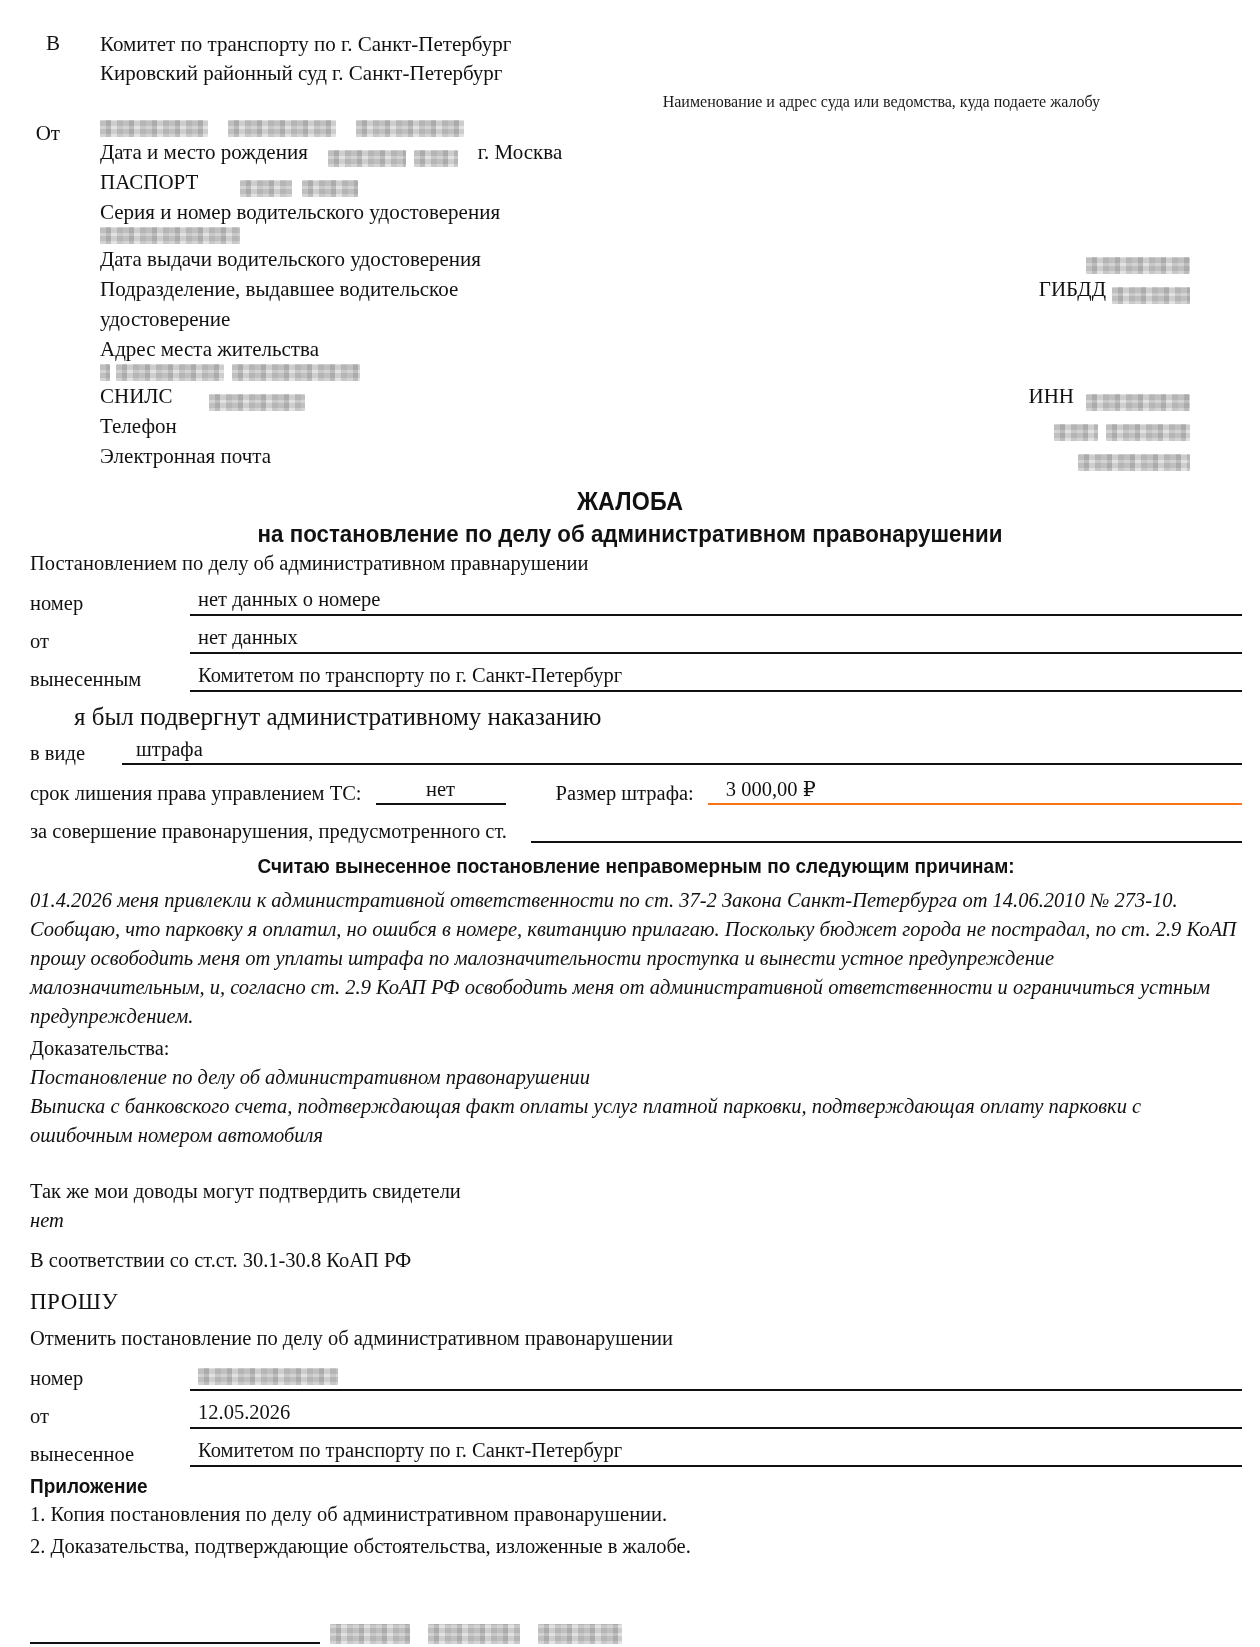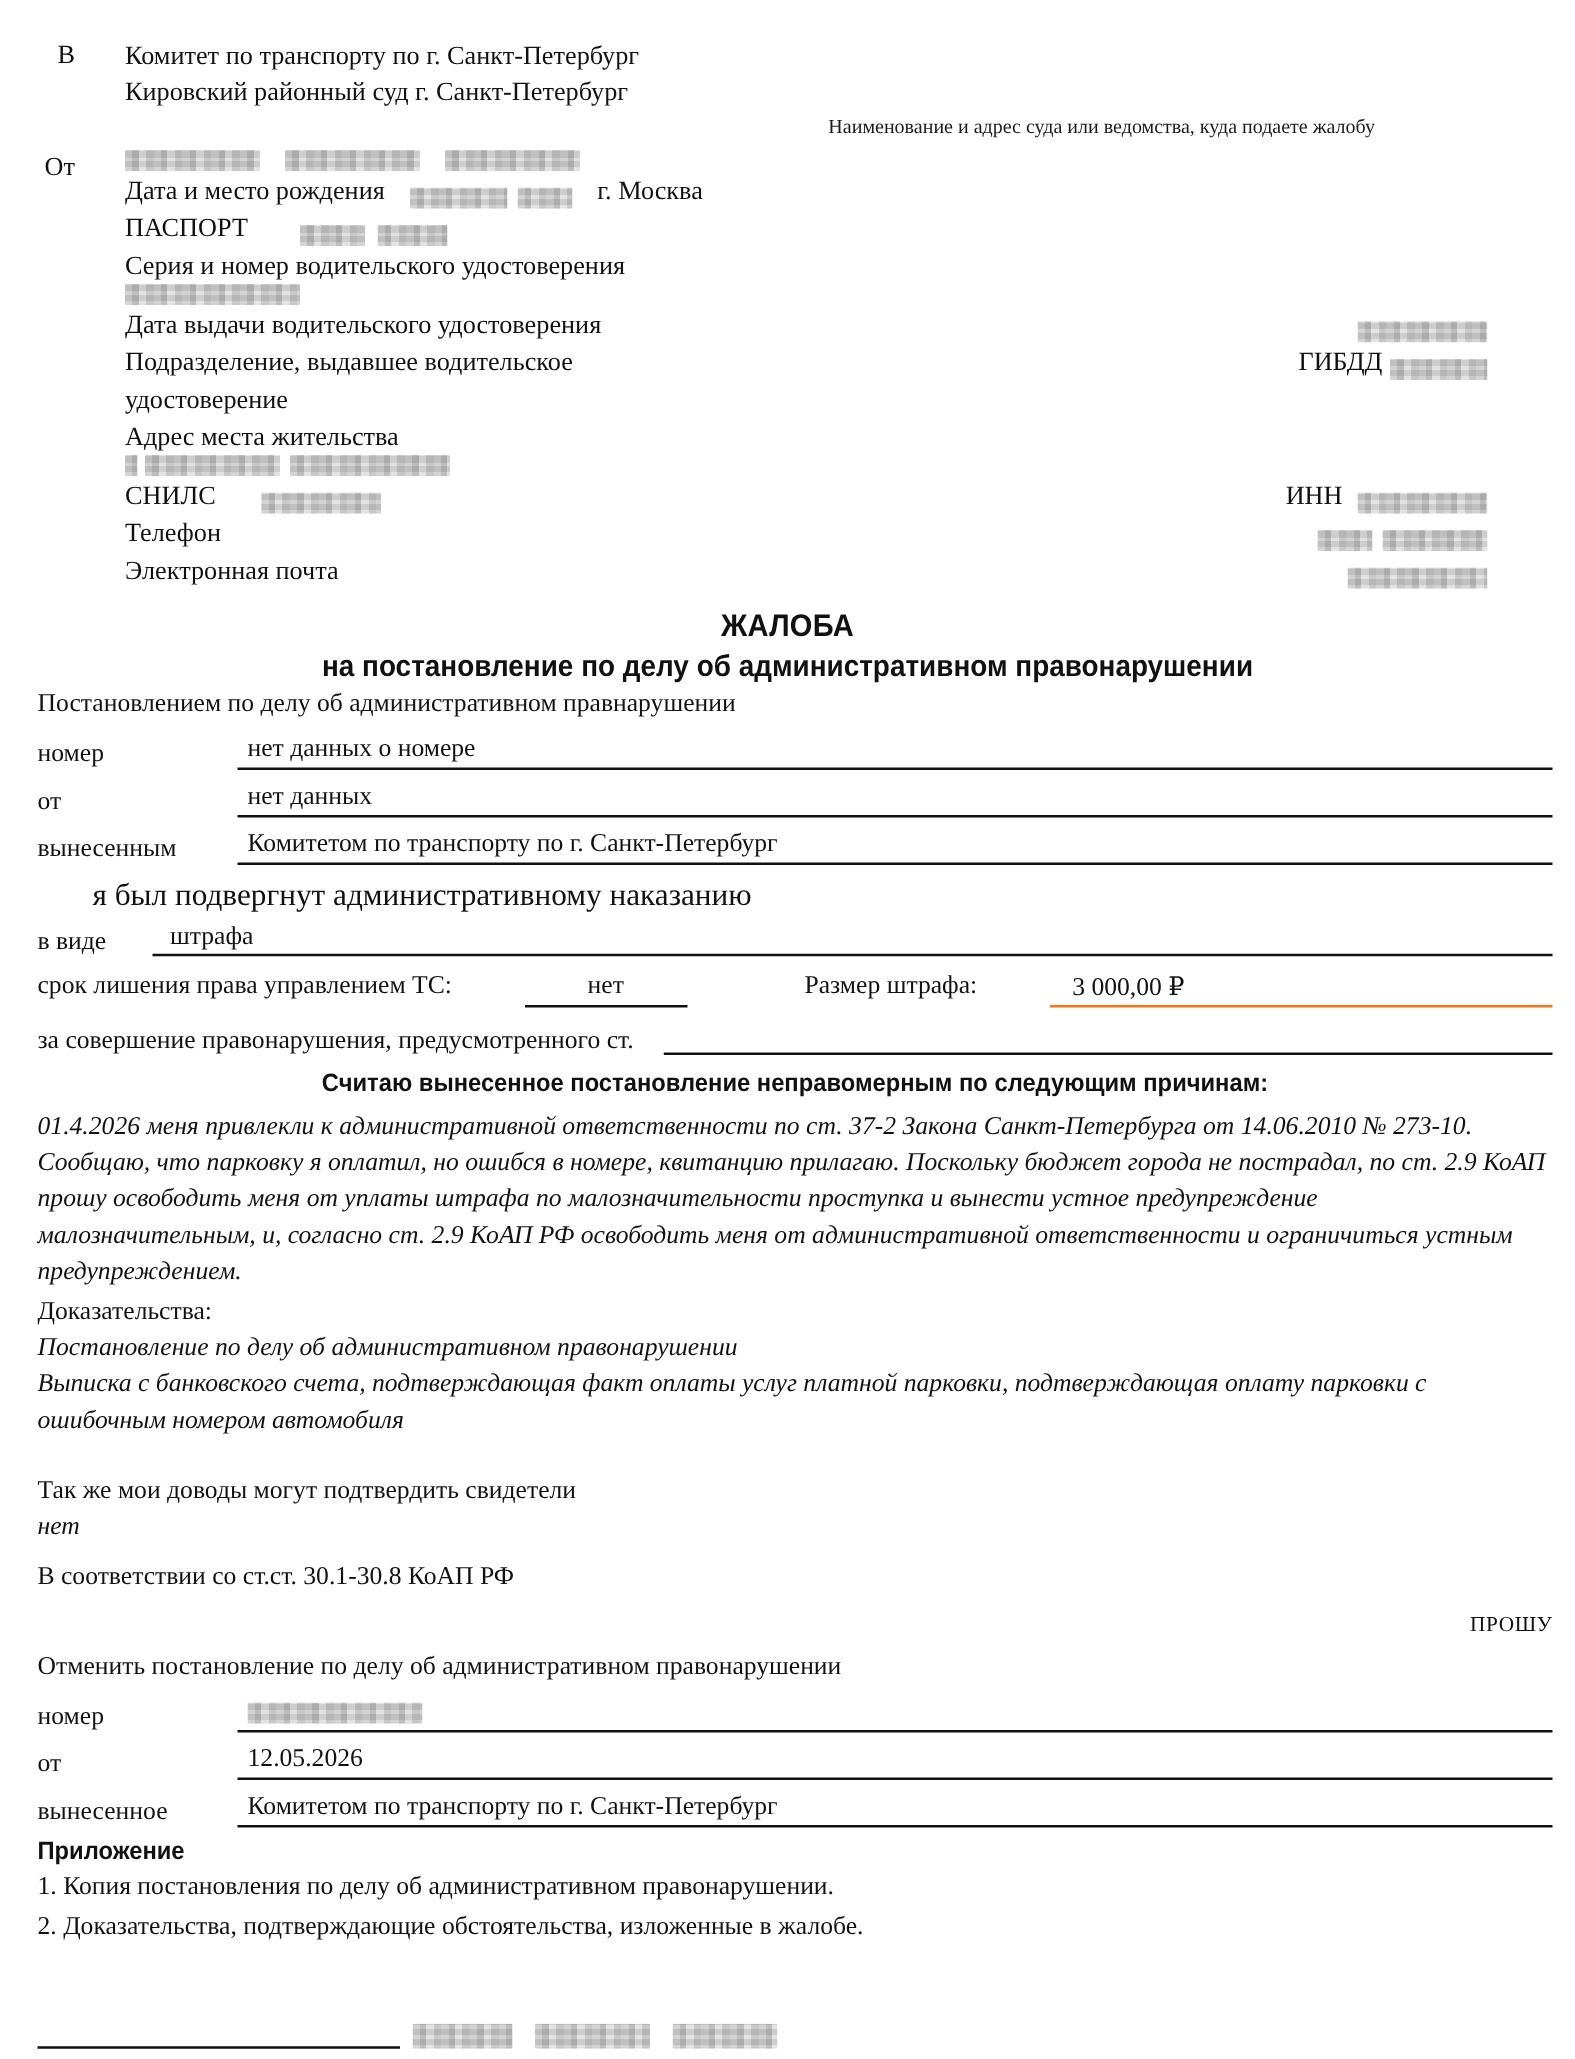--- a/index.html
+++ b/index.html
@@ -154,22 +154,22 @@
     flex: 1 1 auto;
     font-size: 20.5px;
     border-bottom: 2px solid #111111;
     padding-left: 14px;
     padding-bottom: 2px;
   }
 
   
   .penalty {
     display: flex;
+    align-items: flex-end;
     margin-top: 12px;
-    gap: 44px;
   }
   .penalty .p-lab1 { font-size: 20.5px; white-space: nowrap; }
   .penalty .p-val1 {
     width: 130px;
     font-size: 20.5px;
     text-align: center;
     border-bottom: 2px solid #111111;
     padding-bottom: 2px;
     margin-left: 14px;
   }
@@ -217,22 +217,22 @@
     margin-top: 8px;
     text-align: left;
   }
   .italic-line {
     font-style: italic;
     font-size: 20.5px;
     line-height: 29px;
   }
 
   .center-plain {
-    text-align: right;
-    font-size: 17px;
+    text-align: left;
+    font-size: 23px;
     margin-top: 14px;
     letter-spacing: 0.5px;
   }
 
   .bold-head {
     font-family: "Liberation Sans", "DejaVu Sans", sans-serif;
     font-weight: bold;
     font-size: 20px;
     margin-top: 8px;
     transform: scaleX(0.95);

